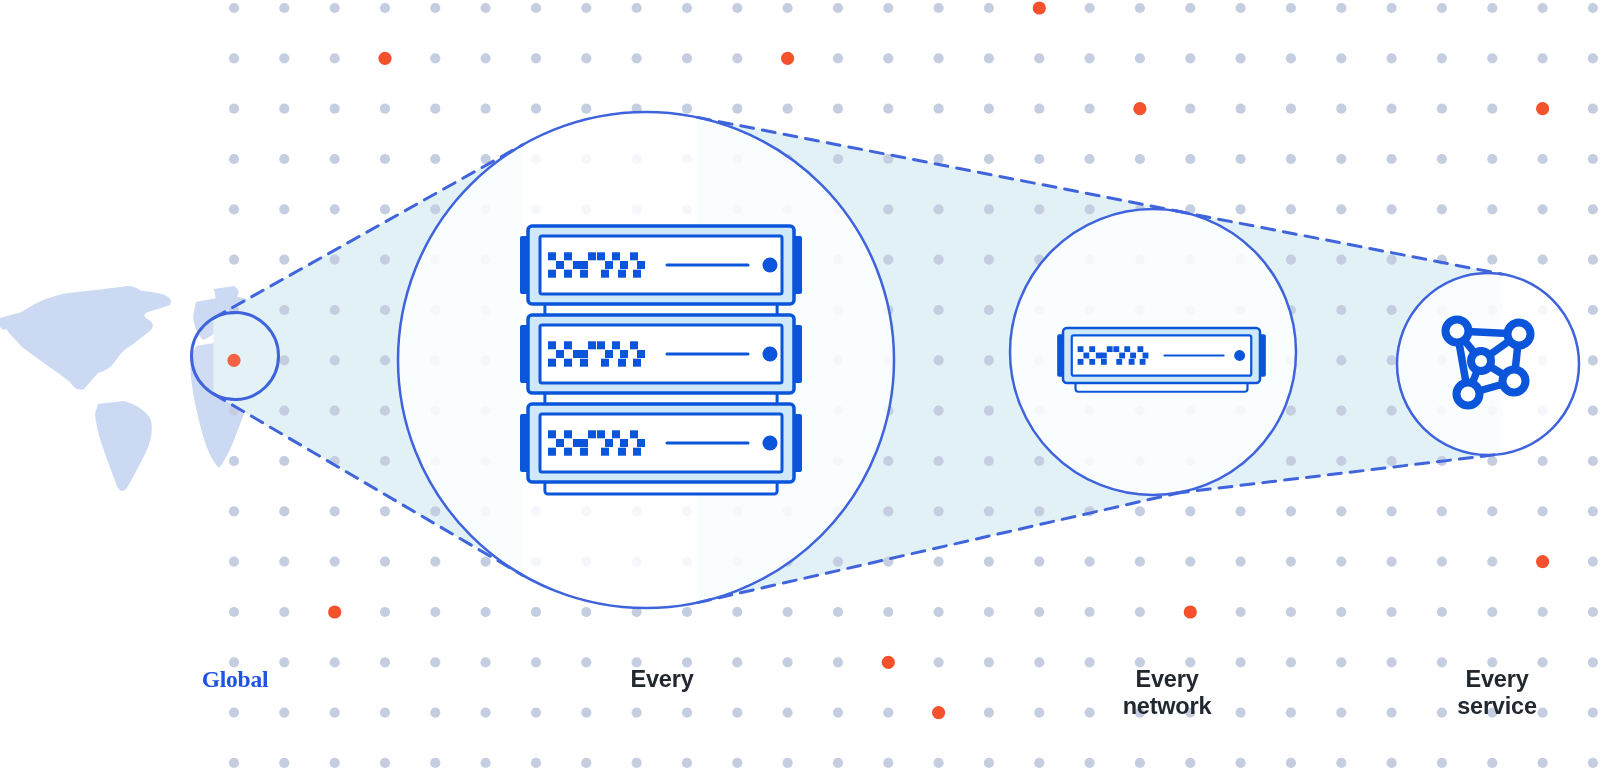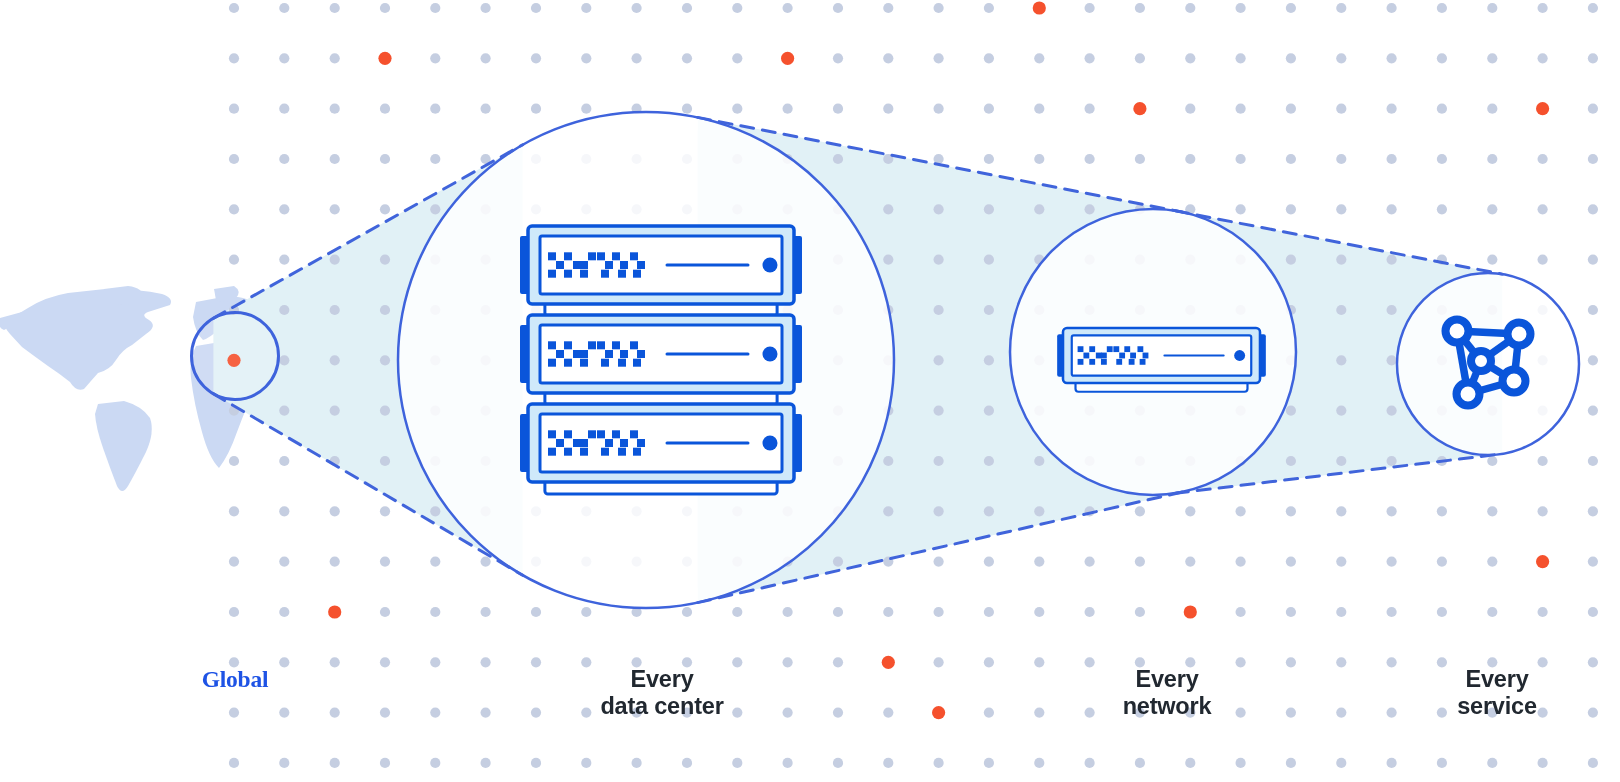--- a/index.html
+++ b/index.html
@@ -658,21 +658,20 @@
         <circle cx="1481" cy="361" r="10" fill="#ffffff" stroke="#0A55DA" stroke-width="8"></circle>
       </g>
     </g>
   </svg>
 
   <div class="stage-label" style="left: 105px; top: 666px; color: rgb(30, 83, 229); font-family: Liberation Serif, serif;">
     <div>Global</div>
   </div>
   <div class="stage-label" style="left: 532px; top: 666px; color: rgb(33, 40, 48);">
     <div>Every</div>
-    <div>data center</div>
   </div>
   <div class="stage-label" style="left: 1037px; top: 666px; color: rgb(33, 40, 48);">
     <div>Every</div>
     <div>network</div>
   </div>
   <div class="stage-label" style="left: 1367px; top: 666px; color: rgb(33, 40, 48);">
     <div>Every</div>
     <div>service</div>
   </div>
 

